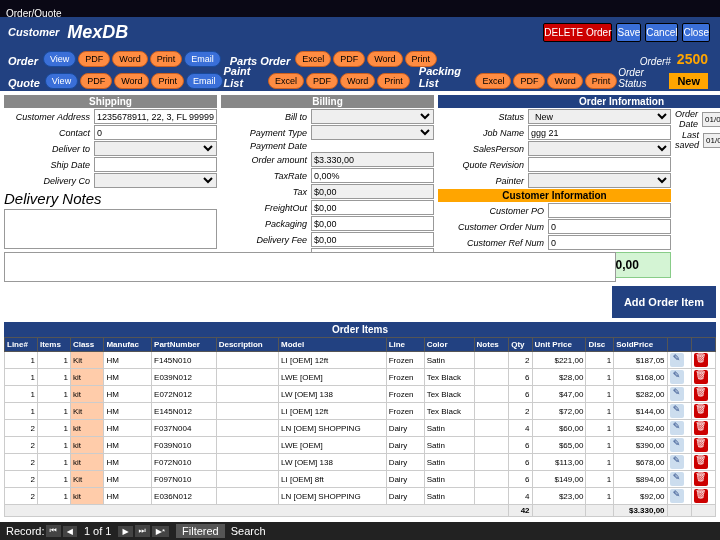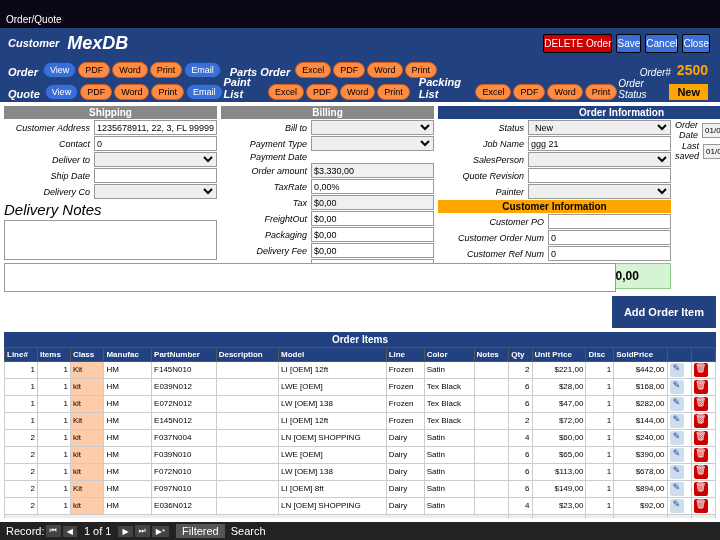--- a/index.html
+++ b/index.html
@@ -1,17 +1,17 @@
 <!DOCTYPE html>
 <html><head>
 <meta charset="utf-8">
 <style>
 *{box-sizing:border-box;margin:0;padding:0;font-family:Arial,sans-serif;font-size:11px}
 body{background:#fff;width:720px;height:540px;overflow:hidden;display:flex;flex-direction:column}
-.titlebar{background:#0a0815;color:#fff;padding:14px 6px;font-size:10px;height:17px}
+.titlebar{background:#0a0815;color:#fff;padding:8px 6px;font-size:10px;height:17px}
 .header{background:#224181;color:#fff;display:flex;align-items:center;padding:4px 8px;height:30px}
 .customer-lbl{font-weight:bold;font-style:italic;margin-right:8px}
 .customer-name{font-weight:bold;font-style:italic;font-size:18px;flex:1}
 .btn{padding:3px 0;margin:0 2px;cursor:pointer;font-size:10px;border:1px solid #000;border-radius:2px}
 .btn-red{background:#c00;color:#fff}
 .btn-blue{background:#3a6fd8;color:#fff}
 .toolbar{background:#224181;display:flex;align-items:flex-end;padding:2px 4px;height:22px}
 .tb-lbl{color:#fff;font-weight:bold;font-style:italic;margin:0 4px}
 .tb-btn{padding:2px 6px;margin:0 1px;font-size:9px;cursor:pointer;border-radius:8px}
 .tb-view{background:#3a6fd8;color:#fff;border:1px solid #1a4a9a}
@@ -274,21 +274,21 @@
             <td>HM</td>
             <td>F145N010</td>
             <td></td>
             <td>LI [OEM] 12ft</td>
             <td>Frozen</td>
             <td>Satin</td>
             <td></td>
             <td class="num">2</td>
             <td class="num">$221,00</td>
             <td class="num">1</td>
-            <td class="num">$442,00</td>
+            <td class="num">$187,05</td>
             <td><span class="icon-btn icon-edit">✎</span></td>
             <td><span class="icon-btn icon-del">🗑</span></td>
           </tr>
           <tr>
             <td class="num">1</td>
             <td class="num">1</td>
             <td class="kit">kit</td>
             <td>HM</td>
             <td>E039N012</td>
             <td></td>

